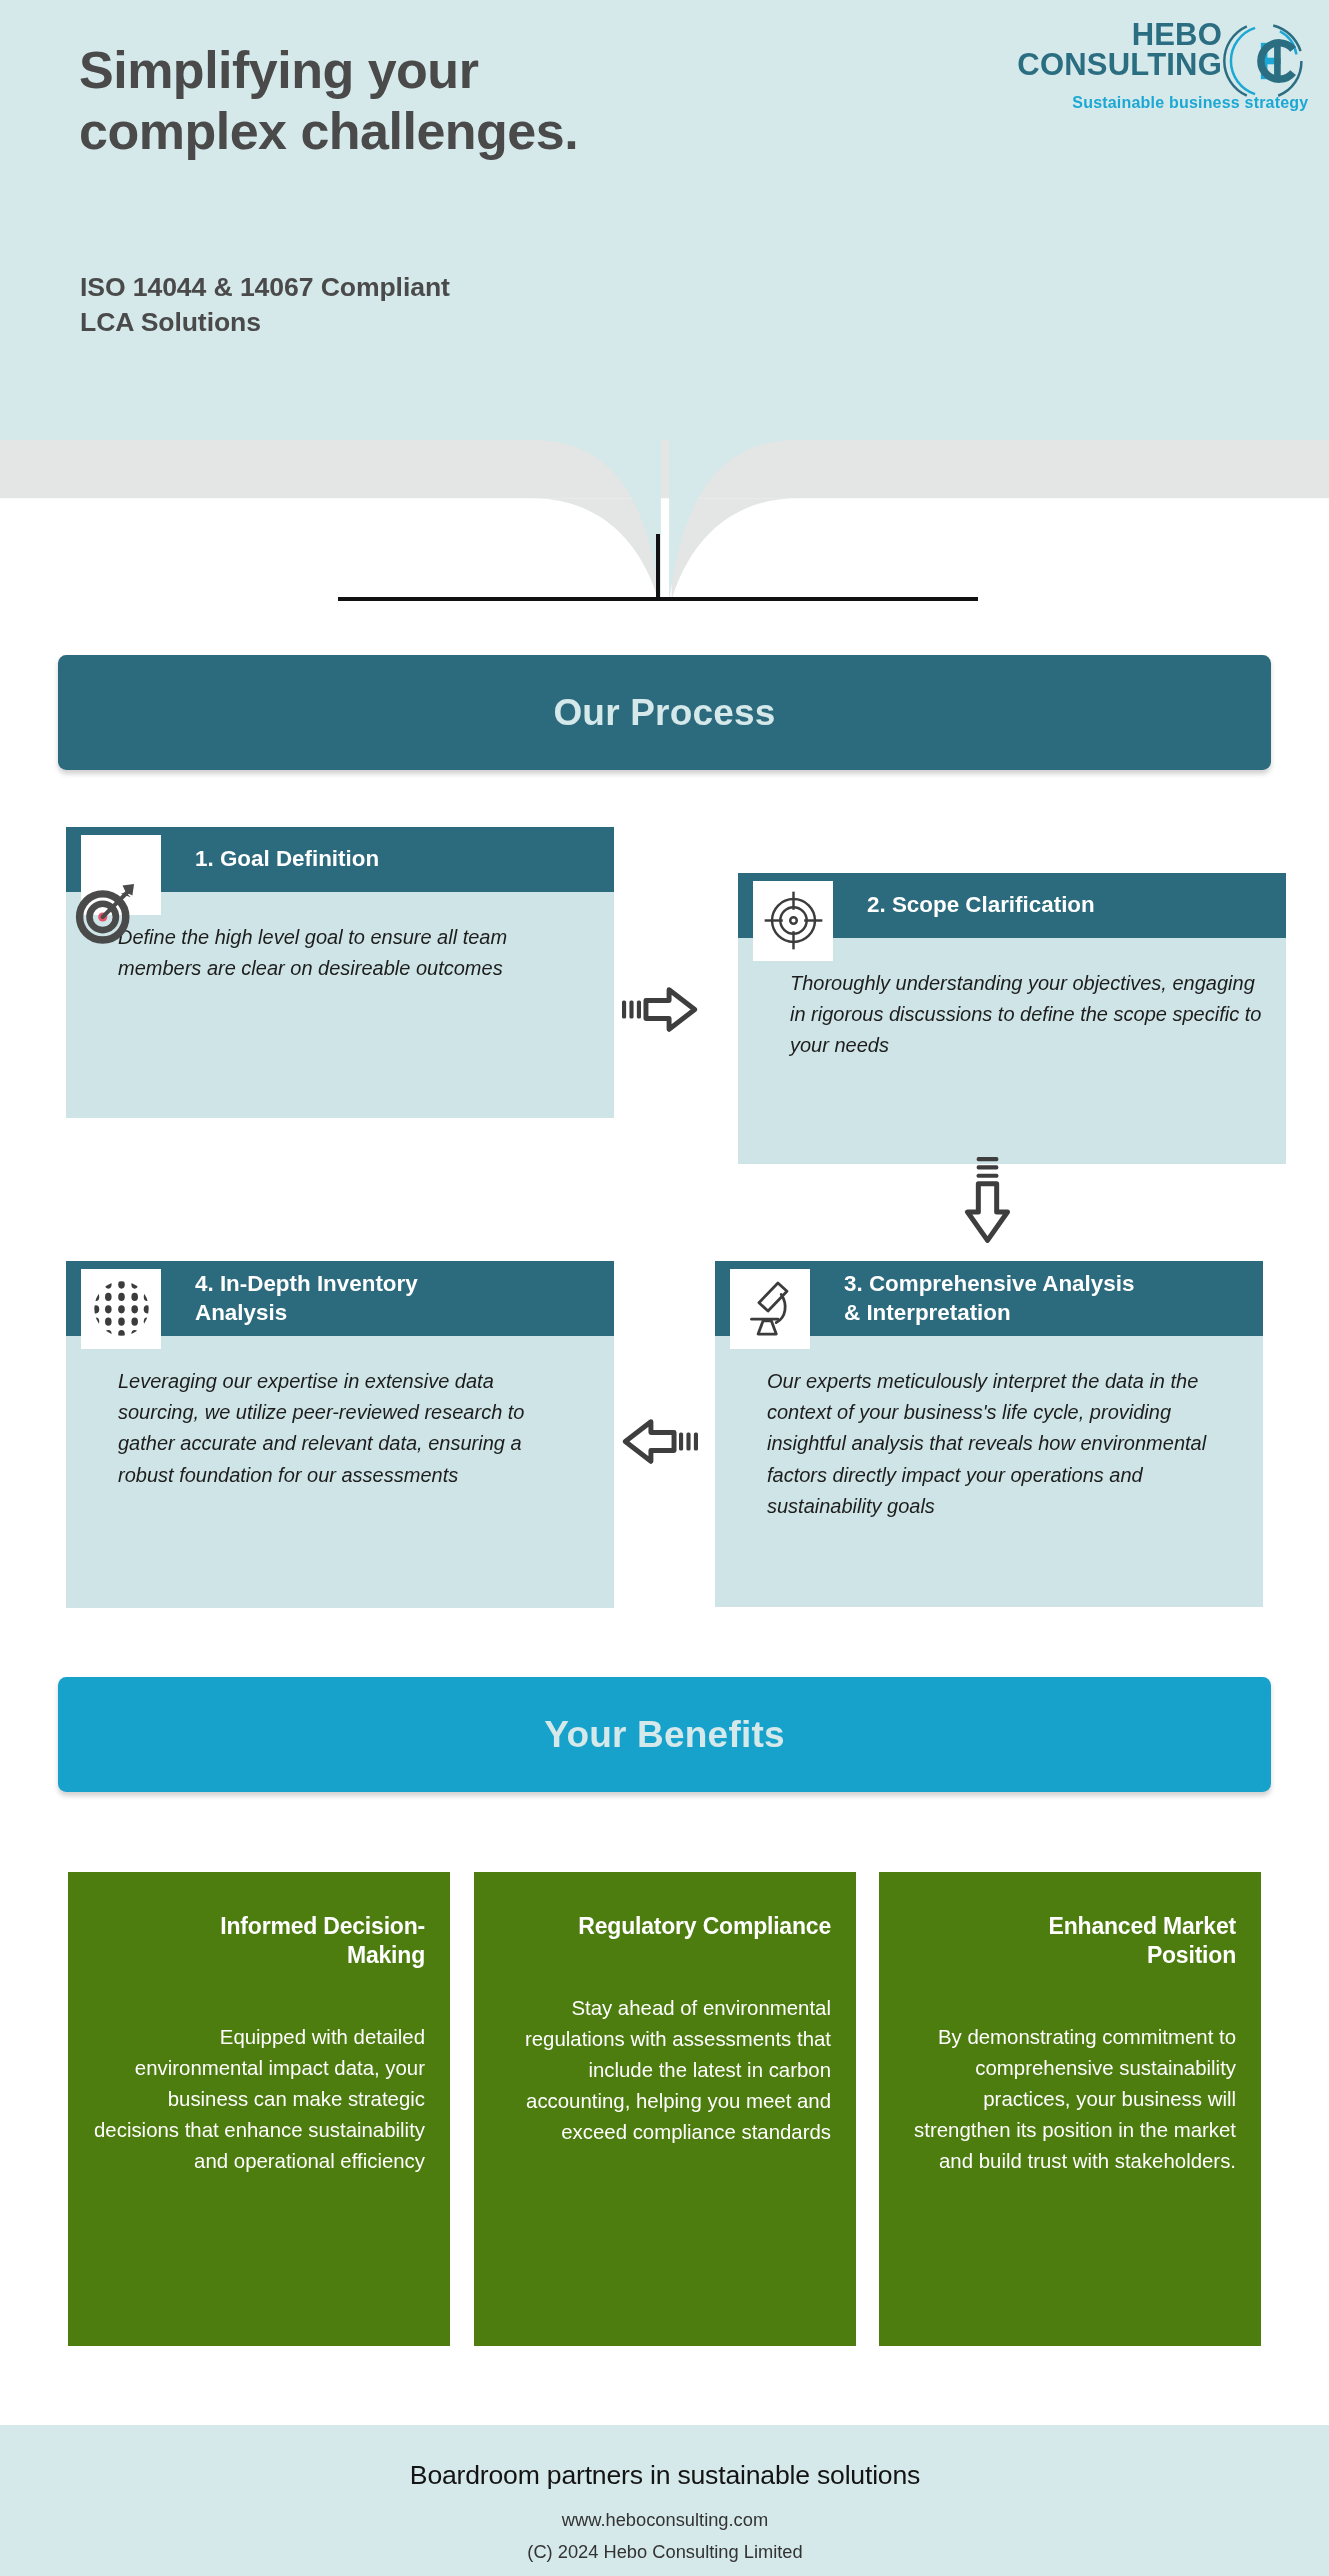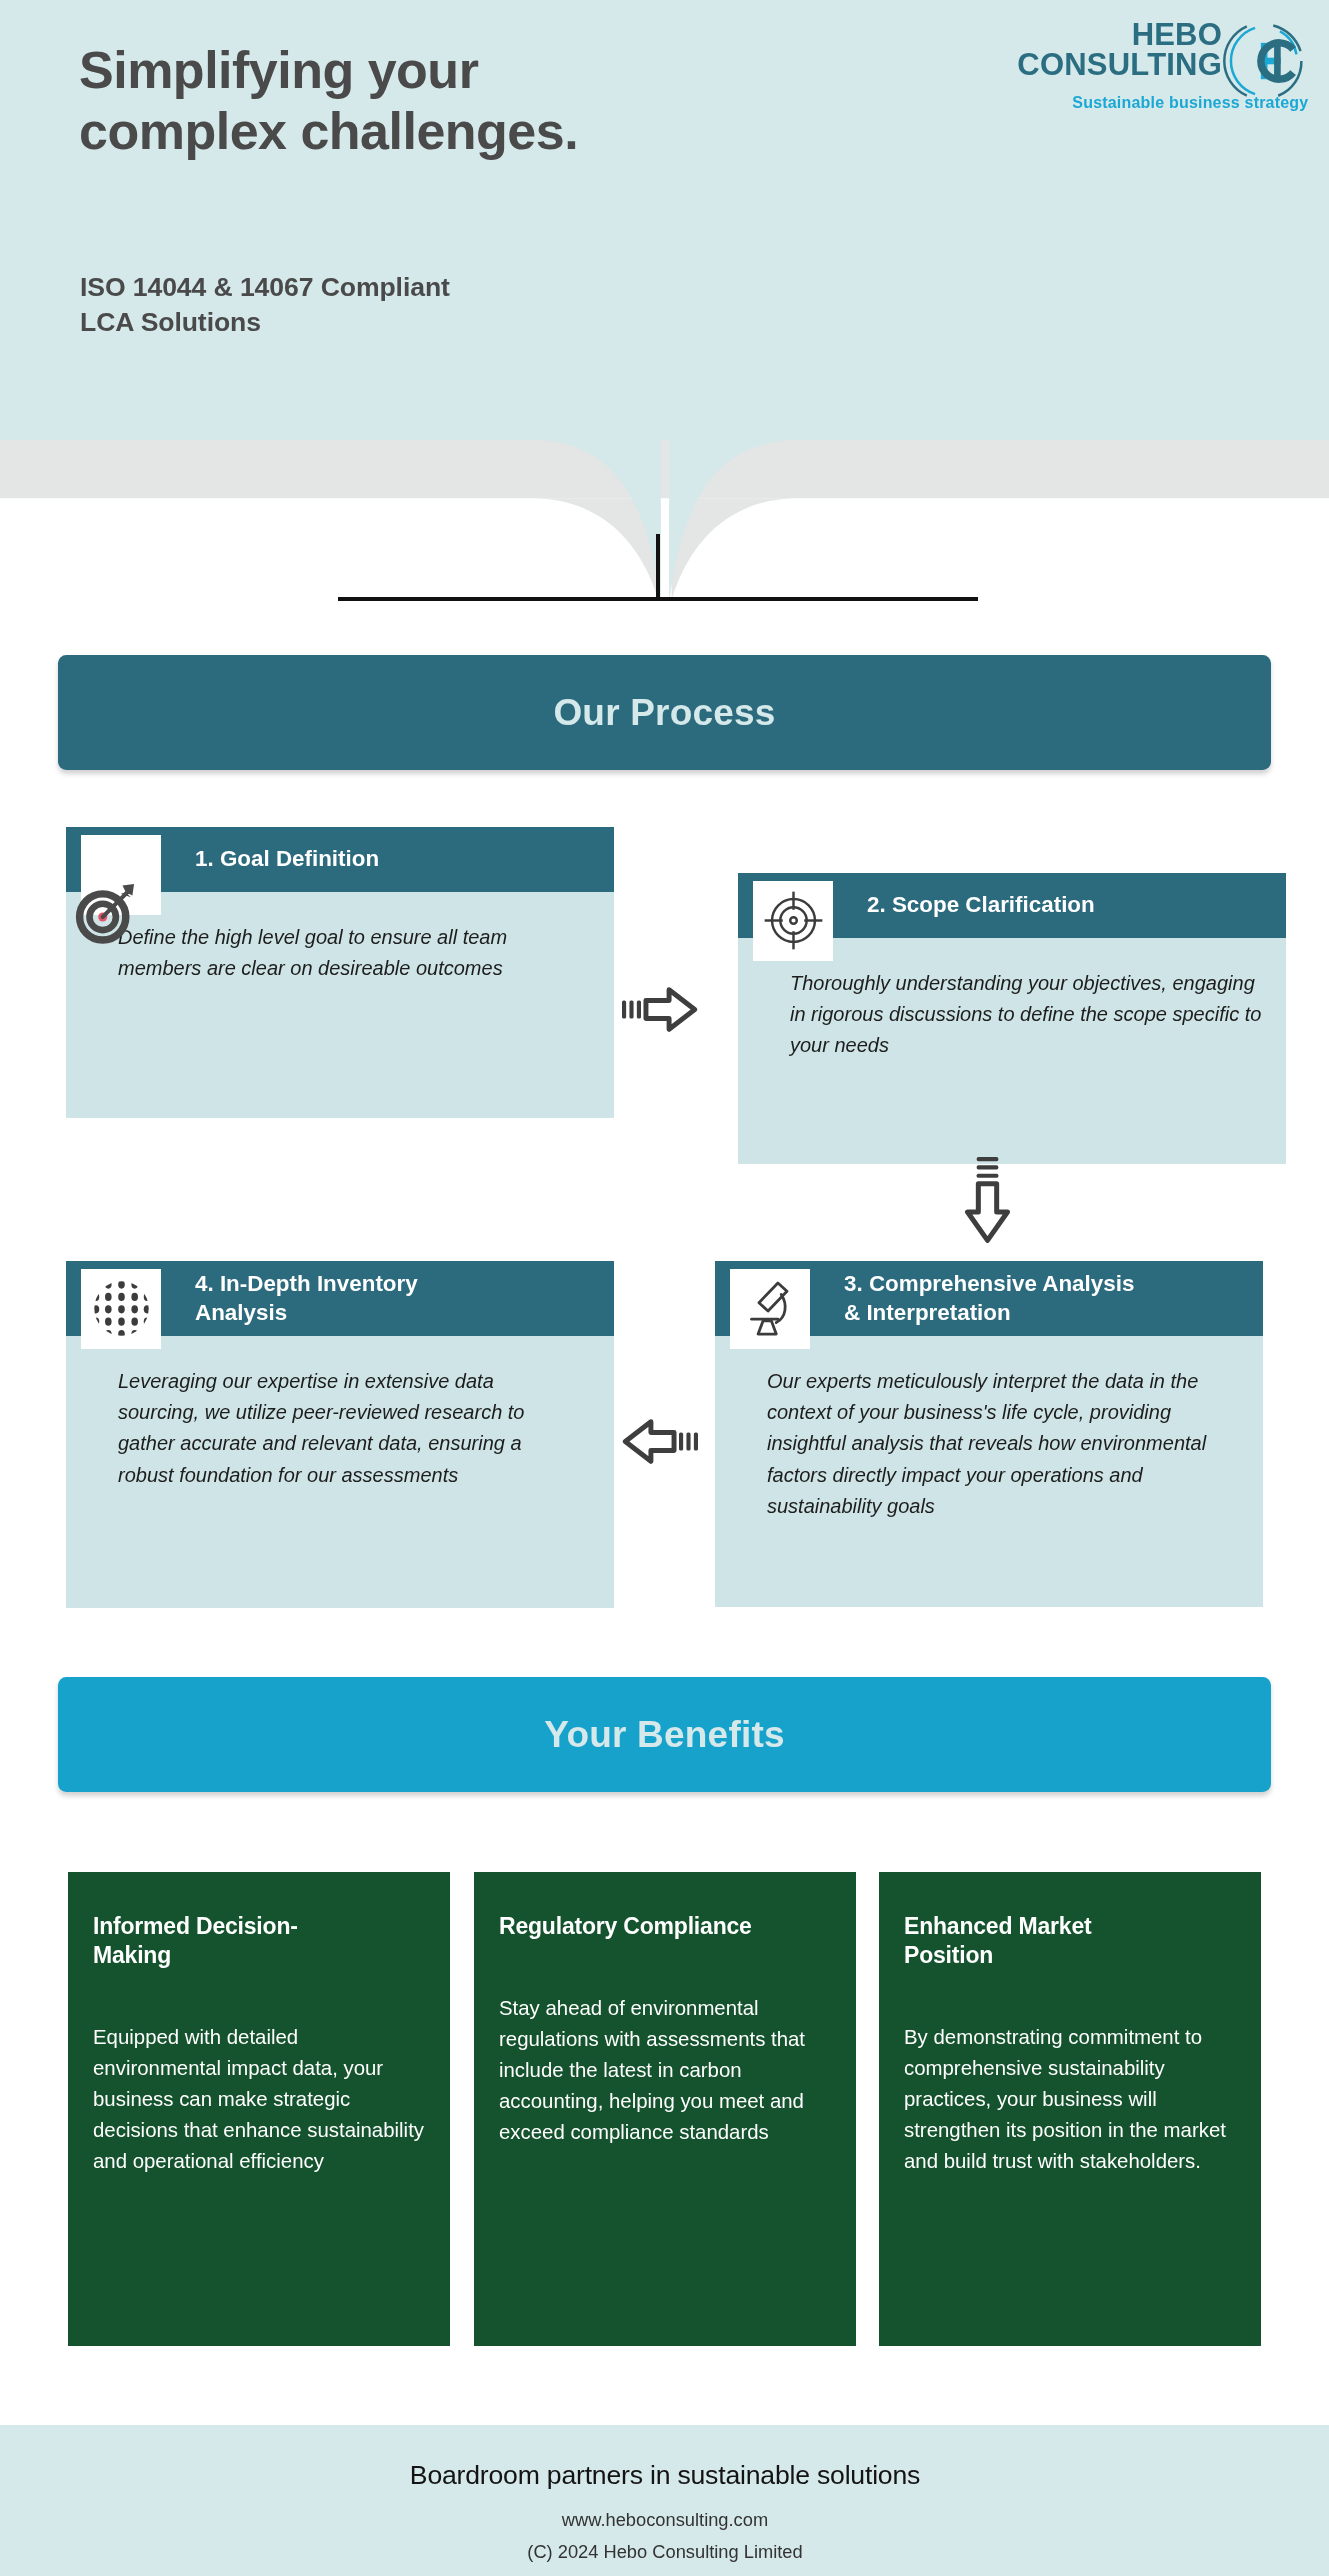--- a/index.html
+++ b/index.html
@@ -196,23 +196,23 @@
   #arrow-right { left: 622px; top: 982px; width: 76px; height: 55px; }
   #arrow-down  { left: 960px; top: 1157px; width: 55px; height: 90px; }
   #arrow-left  { left: 622px; top: 1414px; width: 76px; height: 55px; }
 
   
   .bcard {
     position: absolute;
     top: 1872px;
     width: 382px;
     height: 474px;
-    background: #14532d;
+    background: #4d7c0f;
     padding: 40px 25px 16.6px 25px;
-    text-align: left;
+    text-align: right;
   }
   #bcard1 { left: 68px; }
   #bcard2 { left: 474px; }
   #bcard3 { left: 879px; }
 
   .bcard-title {
     color: #ffffff;
     font-size: 23px;
     font-weight: 700;
     line-height: 1.25;

